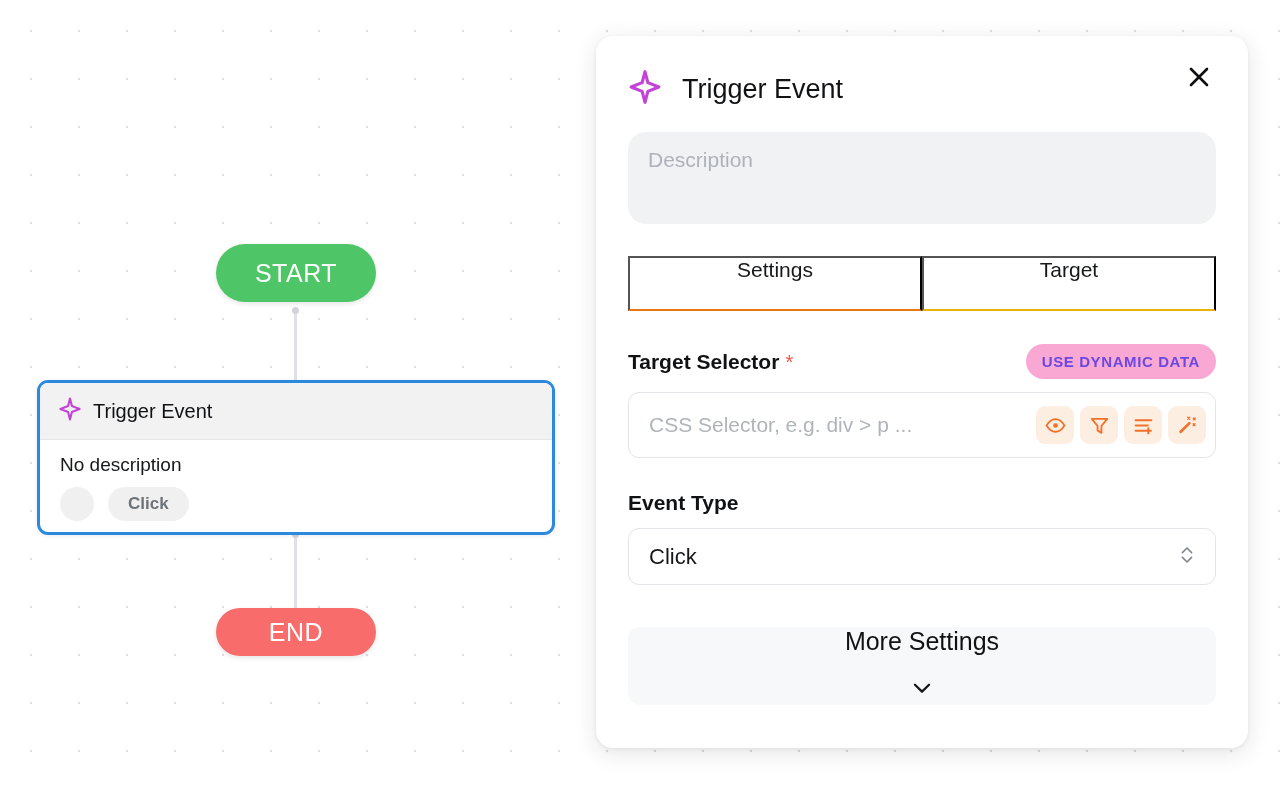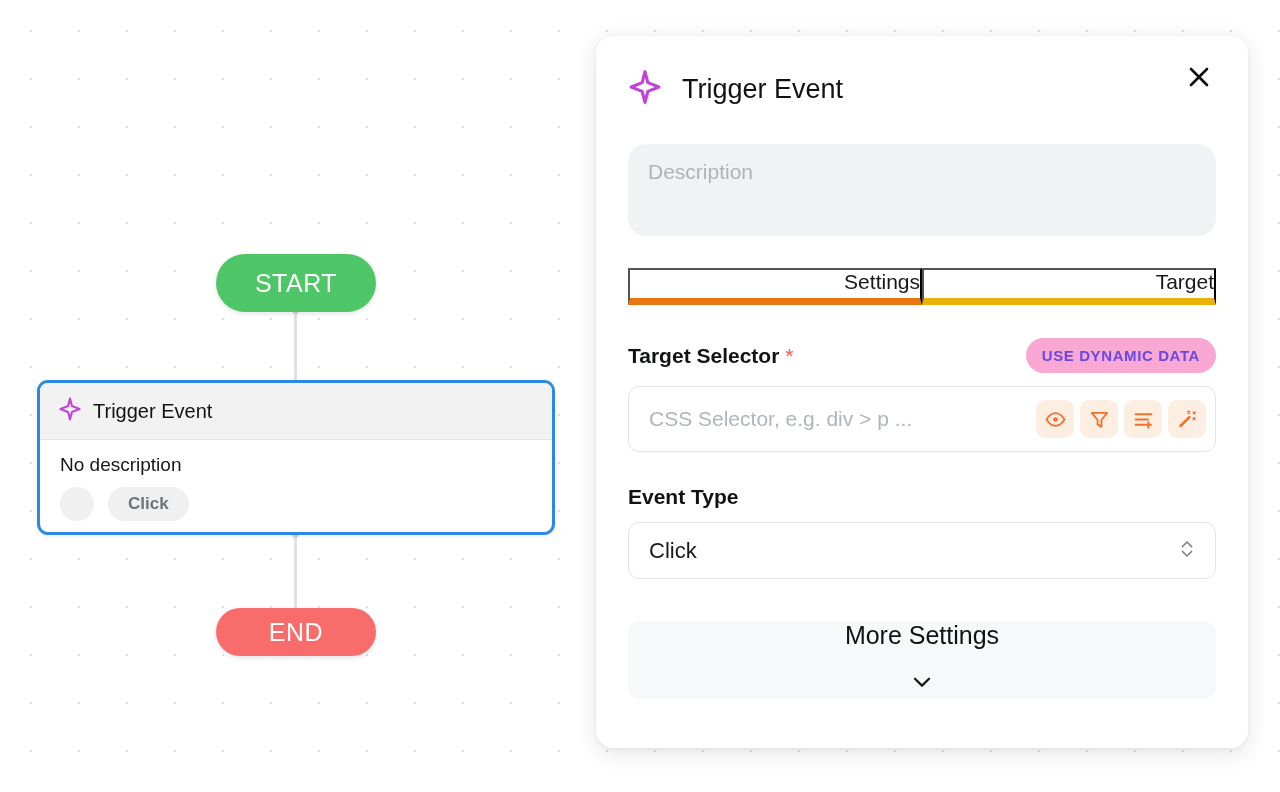--- a/index.html
+++ b/index.html
@@ -44,21 +44,21 @@
     display: flex;
     align-items: center;
     justify-content: center;
     border-radius: 999px;
     color: #ffffff;
     font-size: 25px;
     letter-spacing: 0.5px;
     box-shadow: 0 2px 5px rgba(0,0,0,0.10);
   }
   #start-node {
-    left: 216px; top: 254px;
+    left: 216px; top: 244px;
     width: 160px; height: 58px;
     background: #4ec566;
   }
   #end-node {
     left: 216px; top: 608px;
     width: 160px; height: 48px;
     background: #f96c6c;
   }
 
   
@@ -136,21 +136,21 @@
   }
   #close-button {
     position: absolute;
     right: -2px; top: 22px;
     width: 38px; height: 38px;
     display: flex; align-items: center; justify-content: center;
     background: none; border: none; cursor: pointer;
   }
 
   #description-field {
-    margin-top: 36px;
+    margin-top: 24px;
     width: 100%;
     height: 92px;
     background: #f1f2f4;
     border: none;
     border-radius: 18px;
     padding: 16px 20px;
     font-family: "Liberation Sans", sans-serif;
     font-size: 21px;
     color: #22242a;
     resize: none;
@@ -158,25 +158,25 @@
   }
   #description-field::placeholder { color: #aeb2ba; }
 
   
   .tabs {
     display: flex;
     margin-top: 28px;
   }
   .tab {
     flex: 1;
-    text-align: right;
+    text-align: center;
     font-size: 21px;
     color: #17181a;
-    padding-bottom: 4px;
-    border-bottom: 7px solid #eab308;
+    padding-bottom: 27px;
+    border-bottom: 2px solid #eab308;
     cursor: pointer;
     background: none;
     font-family: "Liberation Sans", sans-serif;
   }
   .tab.active { border-bottom-color: #e8770f; }
 
   
   .field-label-row {
     display: flex;
     align-items: center;

